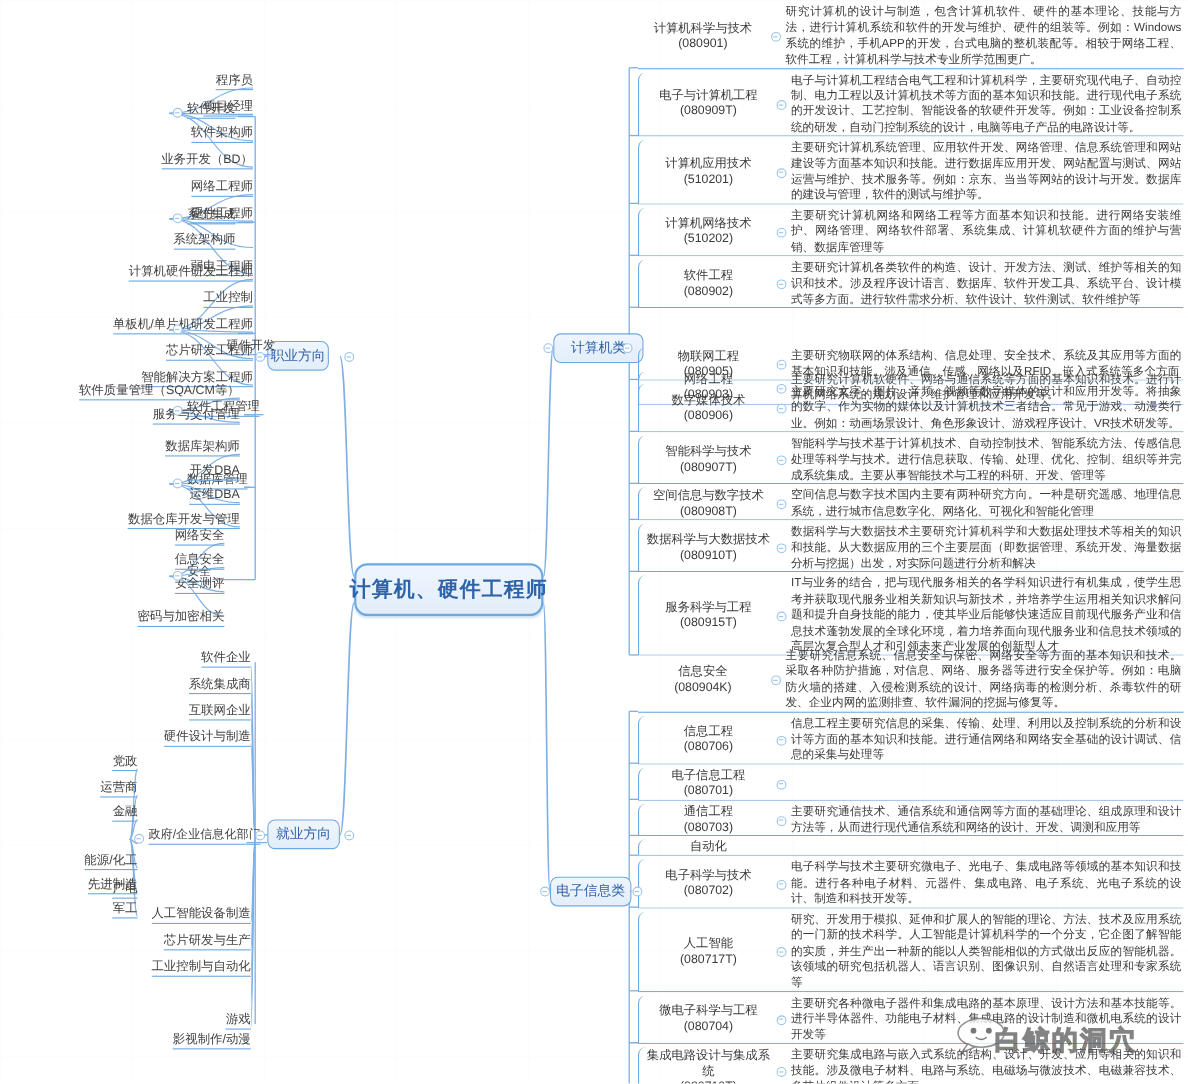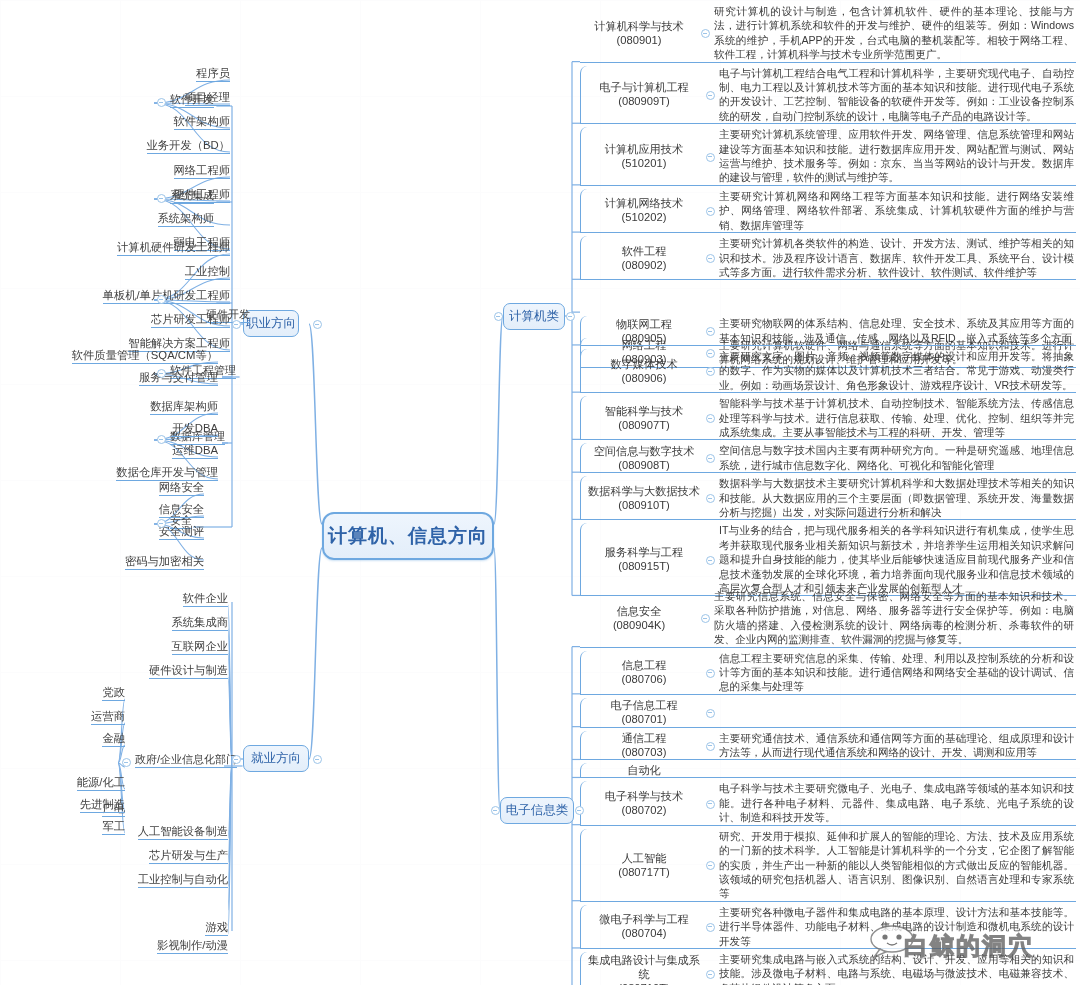--- a/index.html
+++ b/index.html
@@ -32,21 +32,21 @@
   }
   #root{
     left:322px;top:512px;width:172px;height:48px;
     border-width:2.2px;border-radius:12px;
     font-size:19px;font-weight:bold;letter-spacing:1px;
     box-shadow:0 1px 2px rgba(110,168,224,.35);
   }
   .bubble.lvl1{height:27px;font-size:12.5px;border-radius:7px;}
   #n-zhiye{left:243px;top:310px;width:56px;}
   #n-jiuye{left:243px;top:745px;width:66px;}
-  #n-jisuanji{left:503px;top:303px;width:62px;}
+  #n-jisuanji{left:503px;top:303px;width:82px;}
   #n-dianzi{left:500px;top:797px;width:74px;}
 
   
   .leaf{
     position:absolute;box-sizing:border-box;
     font-size:11.3px;color:#3f3f3f;
     border-bottom:1.7px solid #6ea8e0;
     padding-bottom:1px;line-height:14px;
     white-space:nowrap;
   }
@@ -199,21 +199,21 @@
     <path d="M572,947.9375 L580,947.9375" fill="none" stroke="#7fb0e4" stroke-width="1.2"></path>
     <path d="M572,995.15625 L580,995.15625" fill="none" stroke="#7fb0e4" stroke-width="1.2"></path>
     <path d="M572,1027.96875 L580,1027.96875" fill="none" stroke="#7fb0e4" stroke-width="1.2"></path>
     <path d="M574,810 C573,810 573,810 572,810" fill="none" stroke="#7fb0e4" stroke-width="1.3"></path>
     <path d="M322,524 C315.5,524 315.5,324 309,324" fill="none" stroke="#7fb0e4" stroke-width="1.5"></path>
     <path d="M322,548 C315.5,548 315.5,759 309,759" fill="none" stroke="#7fb0e4" stroke-width="1.5"></path>
     <path d="M494,524 C498.5,524 498.5,316 503,316" fill="none" stroke="#7fb0e4" stroke-width="1.5"></path>
     <path d="M494,548 C497,548 497,810 500,810" fill="none" stroke="#7fb0e4" stroke-width="1.5"></path>
   </svg>
 
-<div class="bubble" id="root">计算机、信息方向</div>
+<div class="bubble" id="root">计算机、硬件工程师</div>
 
 <div class="bubble lvl1" id="n-zhiye">职业方向</div>
 <div class="bubble lvl1" id="n-jiuye">就业方向</div>
 <div class="bubble lvl1" id="n-jisuanji">计算机类</div>
 <div class="bubble lvl1" id="n-dianzi">电子信息类</div>
 
 <div id="left-tree">
     <div class="blabel" style="left: 170px; top: 92px;">软件开发</div>
     <div class="leaf r" style="top: 66px; right: 850px;">程序员</div>
     <div class="leaf r" style="top: 90px; right: 850px;">项目经理</div>

